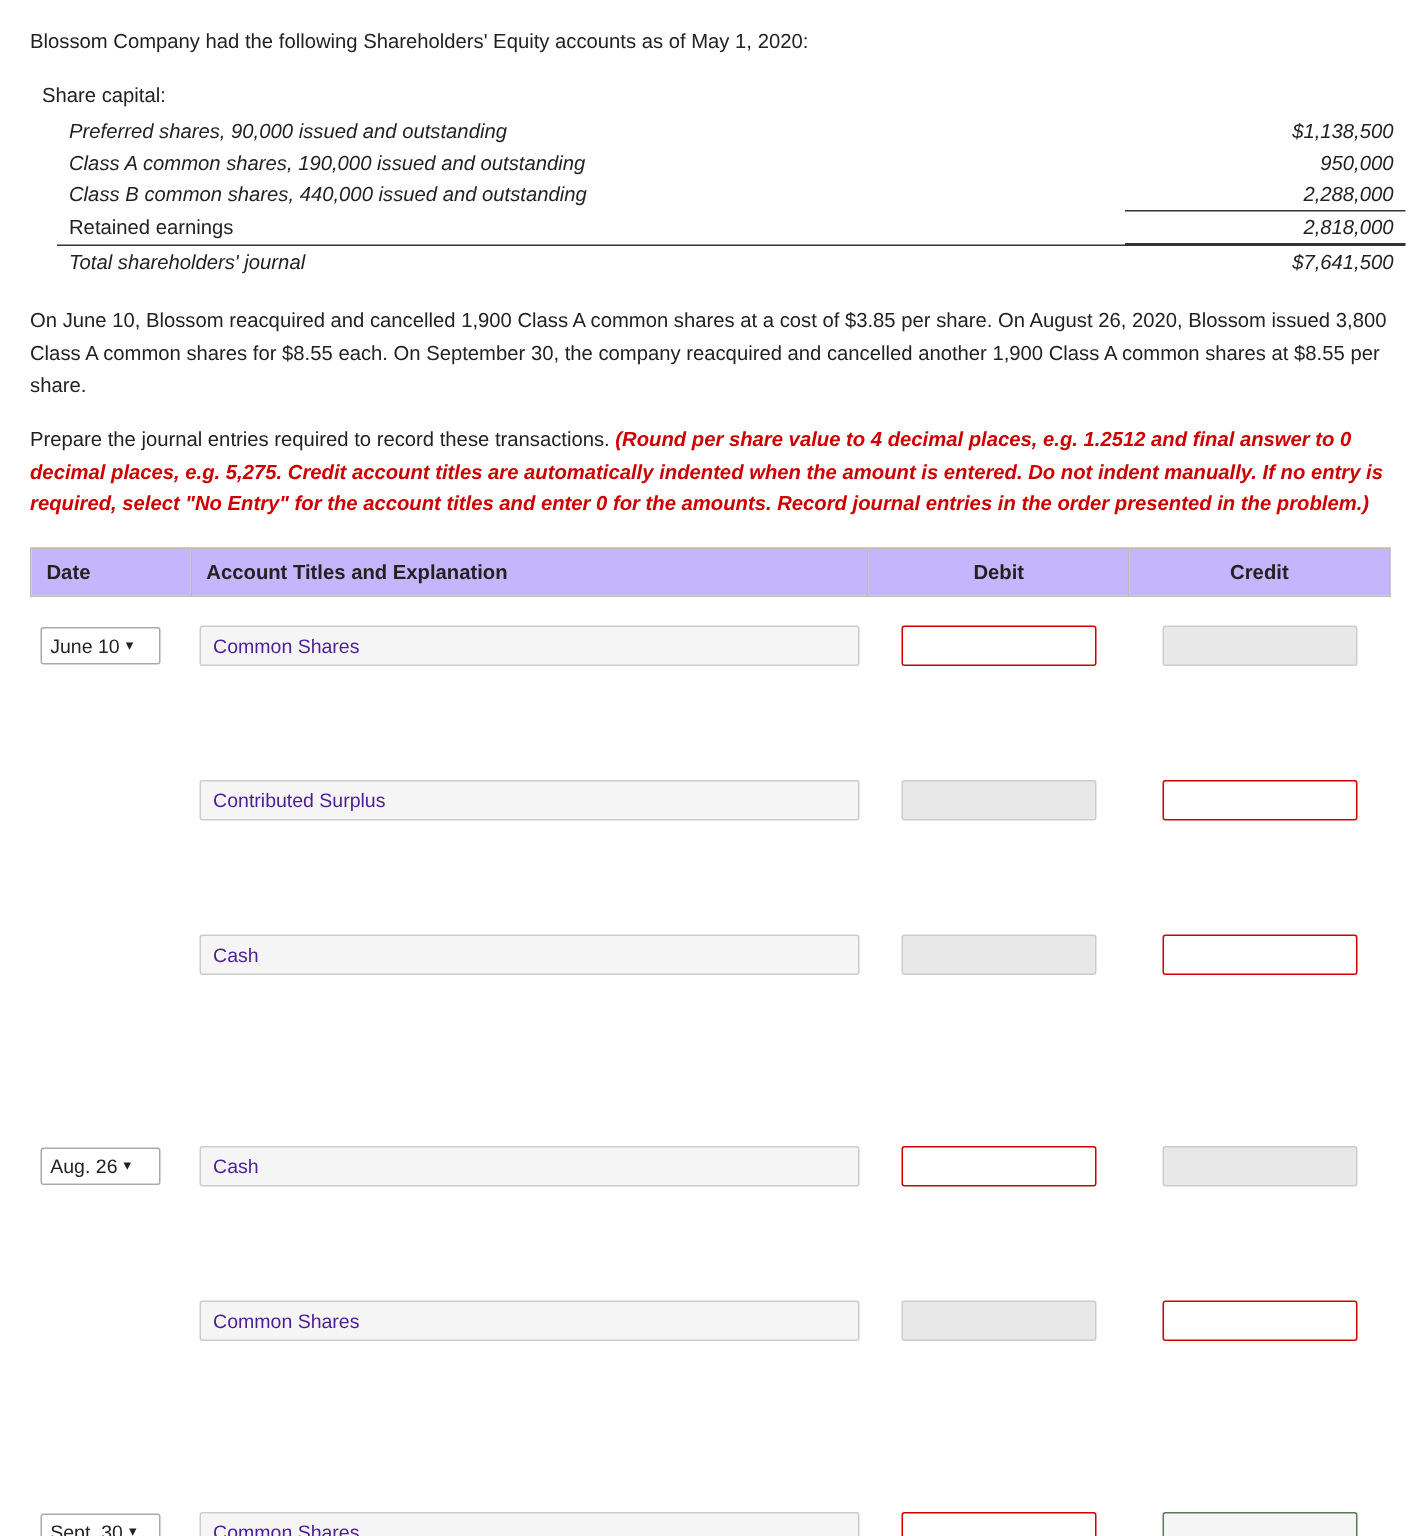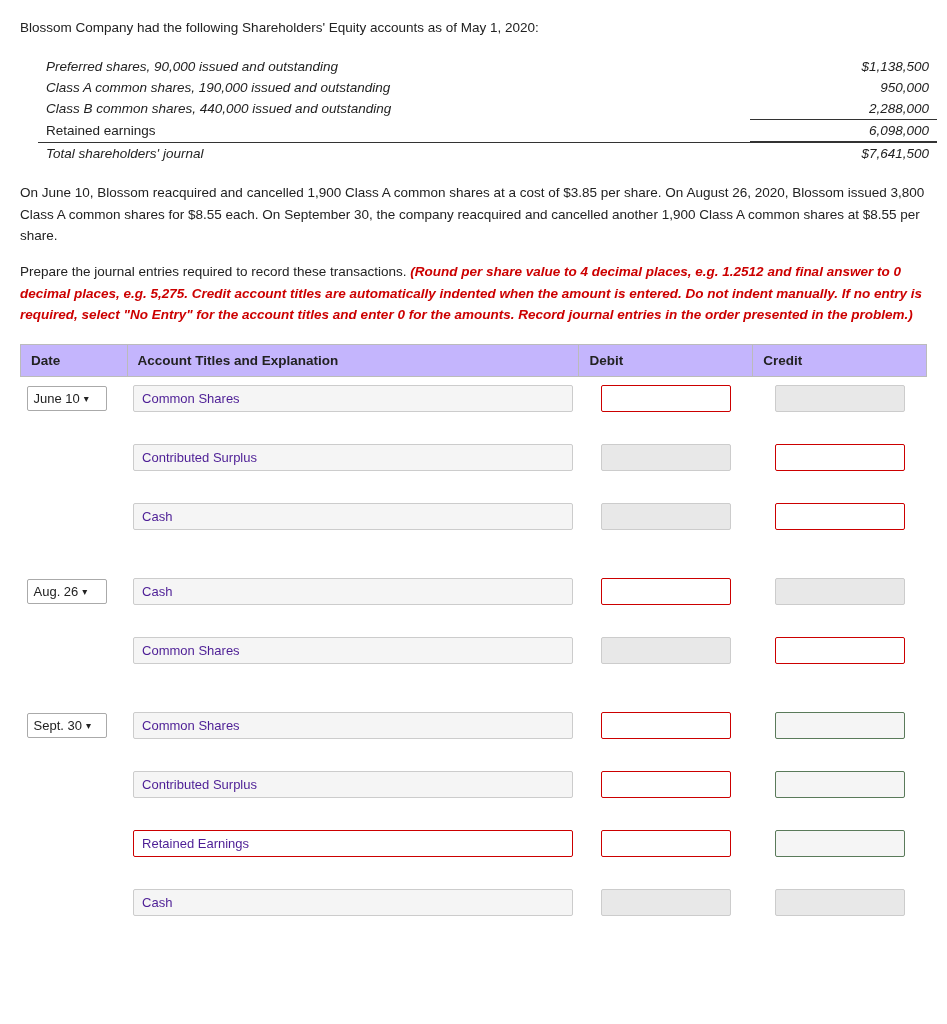--- a/index.html
+++ b/index.html
@@ -74,23 +74,23 @@
     .journal-table thead tr {
       background: #c4b5fd;
     }
     .journal-table thead th {
       font-size: 13.5px;
       font-weight: bold;
       padding: 8px 10px;
       text-align: left;
       border: 1px solid #bbb;
     }
-    .journal-table thead th.center { }
+    .journal-table thead th.center { text-align: center; }
     .journal-table tbody td {
-      padding: 8px 6px;
+      padding: 19px 6px;
       border: none;
       vertical-align: middle;
       font-size: 13px;
     }
     .journal-table tbody tr {
       border-bottom: none;
     }
     .date-cell {
       width: 90px;
       vertical-align: top;
@@ -150,37 +150,38 @@
     }
     .spacer-row td { height: 6px; }
     .section-gap td { height: 12px; }
   </style>
 </head>
 <body>
 
 <p class="intro-text">Blossom Company had the following Shareholders' Equity accounts as of May 1, 2020:</p>
 
 <div class="share-capital-section">
+  <p class="section-label">Share capital:</p>
   <table class="equity-table">
     <tbody>
       <tr>
         <td class="label-col indented">Preferred shares, 90,000 issued and outstanding</td>
         <td class="amount-col">$1,138,500</td>
       </tr>
       <tr>
         <td class="label-col indented">Class A common shares, 190,000 issued and outstanding</td>
         <td class="amount-col">950,000</td>
       </tr>
       <tr>
         <td class="label-col indented">Class B common shares, 440,000 issued and outstanding</td>
         <td class="amount-col">2,288,000</td>
       </tr>
       <tr>
         <td class="label-col">Retained earnings</td>
-        <td class="amount-col" style="border-top:1px solid #333;">6,098,000</td>
+        <td class="amount-col" style="border-top:1px solid #333;">2,818,000</td>
       </tr>
       <tr class="total-row">
         <td class="label-col indented">Total shareholders' journal</td>
         <td class="amount-col double-underline">$7,641,500</td>
       </tr>
     </tbody>
   </table>
 </div>
 
 <p class="description-block">On June 10, Blossom reacquired and cancelled 1,900 Class A common shares at a cost of $3.85 per share. On August 26, 2020, Blossom issued 3,800 Class A common shares for $8.55 each. On September 30, the company reacquired and cancelled another 1,900 Class A common shares at $8.55 per share.</p>

